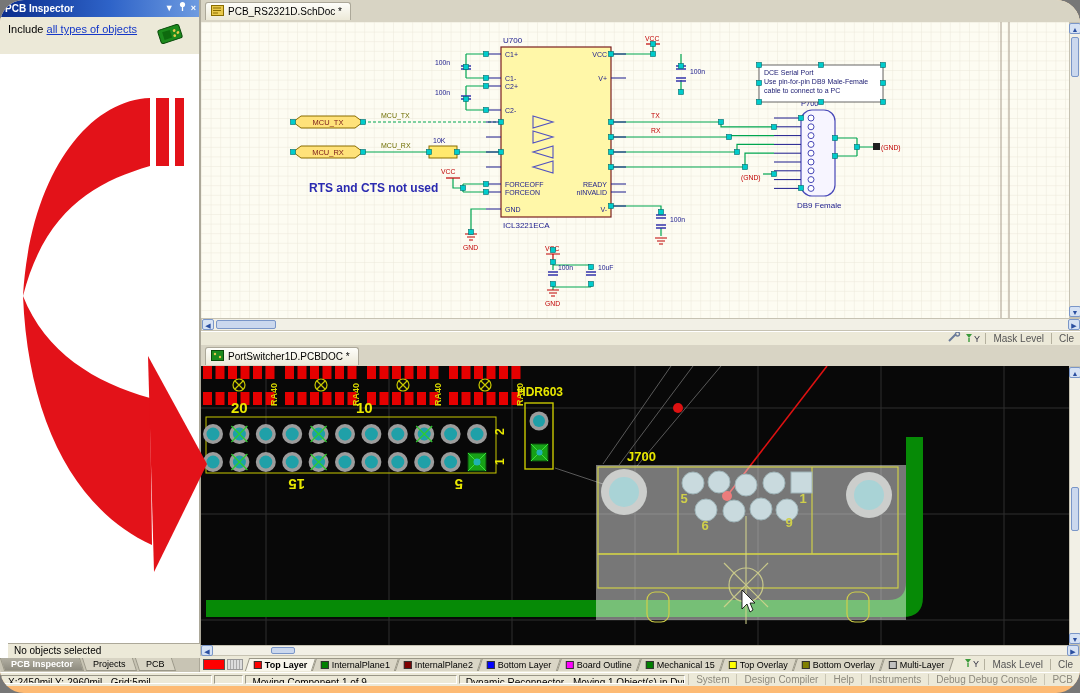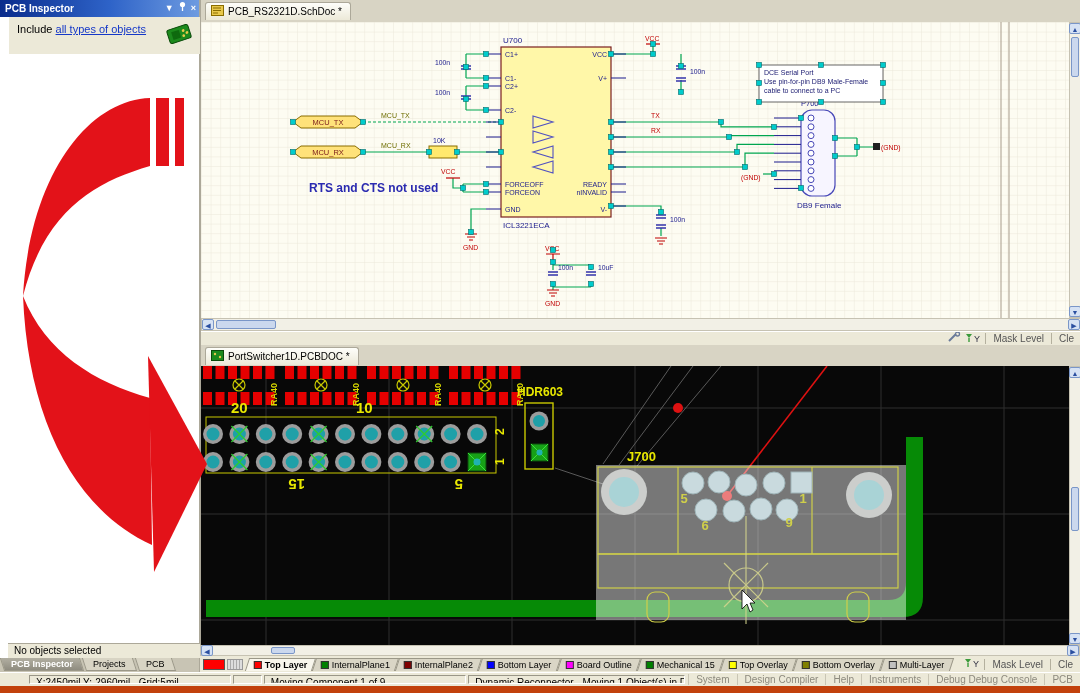--- a/index.html
+++ b/index.html
@@ -1,26 +1,26 @@
 <!DOCTYPE html>
 <html><head>
 <meta charset="utf-8">
 <style>
   html,body{margin:0;padding:0;background:#777;}
   *{box-sizing:border-box;}
-  #screen{position:relative;width:1080px;height:693px;background:#c2410c;
-    font-family:"Liberation Sans",sans-serif;font-size:11px;color:#000;overflow:hidden;}
+  #screen{position:relative;width:1080px;height:693px;background:#fdba74;
+    font-family:"Liberation Sans",sans-serif;font-size:11px;color:#000;overflow:hidden;border-radius:24px;}
   .abs{position:absolute;}
   
   #left-panel{left:0;top:0;width:200px;height:672px;background:#fff;border-right:1px solid #ACA899;}
   #lp-title{left:0;top:0;width:100%;height:17px;background:linear-gradient(90deg,#0A2C8C,#2E63C8 55%,#6E9BE0);
     color:#fff;font-weight:bold;font-size:10px;line-height:17px;padding-left:5px;}
   #lp-title .btns{position:absolute;right:3px;top:1px;display:flex;gap:4px;align-items:center;height:15px;color:#fff;}
   #lp-title .btns span{font-size:9px;cursor:default;}
-  #lp-include{left:0;top:17px;width:100%;height:37px;background:#ECE9D8;padding:6px 6px 0 8px;margin-left:9px;}
+  #lp-include{left:0;top:17px;width:100%;height:37px;background:#ECE9D8;padding:6px 6px 0 8px;}
   #lp-include a{color:#1538C8;text-decoration:underline;cursor:pointer;}
   #lp-body{left:0;top:54px;width:100%;height:589px;background:#fff;}
   #lp-status{left:0;top:643px;width:100%;height:15px;background:#ECE9D8;border-top:1px solid #ACA899;
     font-size:10px;padding:1px 0 0 6px;margin-left:8px;}
   #lp-tabs{left:0;top:658px;width:100%;height:14px;background:#C8C4B4;display:flex;align-items:flex-start;padding-left:2px;gap:2px;}
   .ptab{height:13px;padding:0 8px;font-size:9px;line-height:13px;background:#D8D4C4;border:1px solid #9a9788;border-top:none;
     transform:skewX(18deg);cursor:pointer;}
   .ptab>span{display:inline-block;transform:skewX(-18deg);}
   .ptab.active{background:linear-gradient(#B2AFA2,#8F8C80);color:#fff;font-weight:bold;}
   
@@ -39,21 +39,21 @@
   
   #layerbar{left:200px;top:656px;width:880px;height:16px;background:#ECE9D8;display:flex;align-items:center;padding-left:3px;font-size:9px;}
   #layerbar .cur{width:22px;height:11px;border:1px solid #555;margin-right:2px;}
   #layerbar .lsbtn{width:16px;height:11px;border:1px solid #999;background:repeating-linear-gradient(90deg,#ddd 0 2px,#aaa 2px 3px);margin-right:4px;cursor:pointer;}
   .ltab{height:13px;display:flex;align-items:center;gap:3px;padding:0 6px;background:#DAD6C6;border:1px solid #9a9788;border-bottom:none;
     transform:skewX(-18deg);cursor:pointer;white-space:nowrap;}
   .ltab>*{transform:skewX(18deg);}
   .ltab .sw{width:8px;height:8px;border:1px solid #333;display:inline-block;}
   .ltab.active{background:#F8F6EC;font-weight:bold;}
   
-  #statusbar{left:0;top:672px;width:1080px;height:14px;background:#ECE9D8;border-top:1px solid #fff;display:flex;font-size:10px;padding-left:28px;}
+  #statusbar{left:0;top:672px;width:1080px;height:14px;background:#ECE9D8;border-top:1px solid #fff;display:flex;font-size:10px;}
   #statusbar .cell{border:1px solid;border-color:#9a9788 #fff #fff #9a9788;margin:2px 1px;padding:1px 6px;white-space:nowrap;overflow:hidden;}
   #statusbar .menus{display:flex;align-items:center;color:#8d8a7e;margin-left:2px;}
   #statusbar .menus span{padding:0 7px;border-left:1px solid #C9C5B4;cursor:pointer;white-space:nowrap;}
   text{font-family:"Liberation Sans",sans-serif;}
 </style>
 </head>
 <body>
 
 <div id="screen">
 

